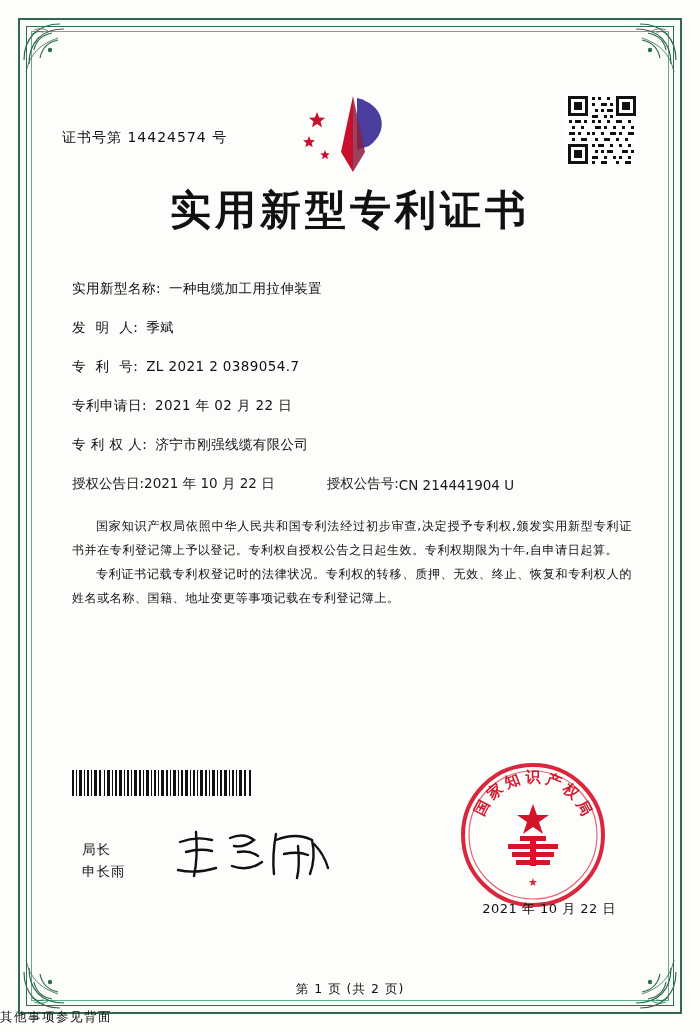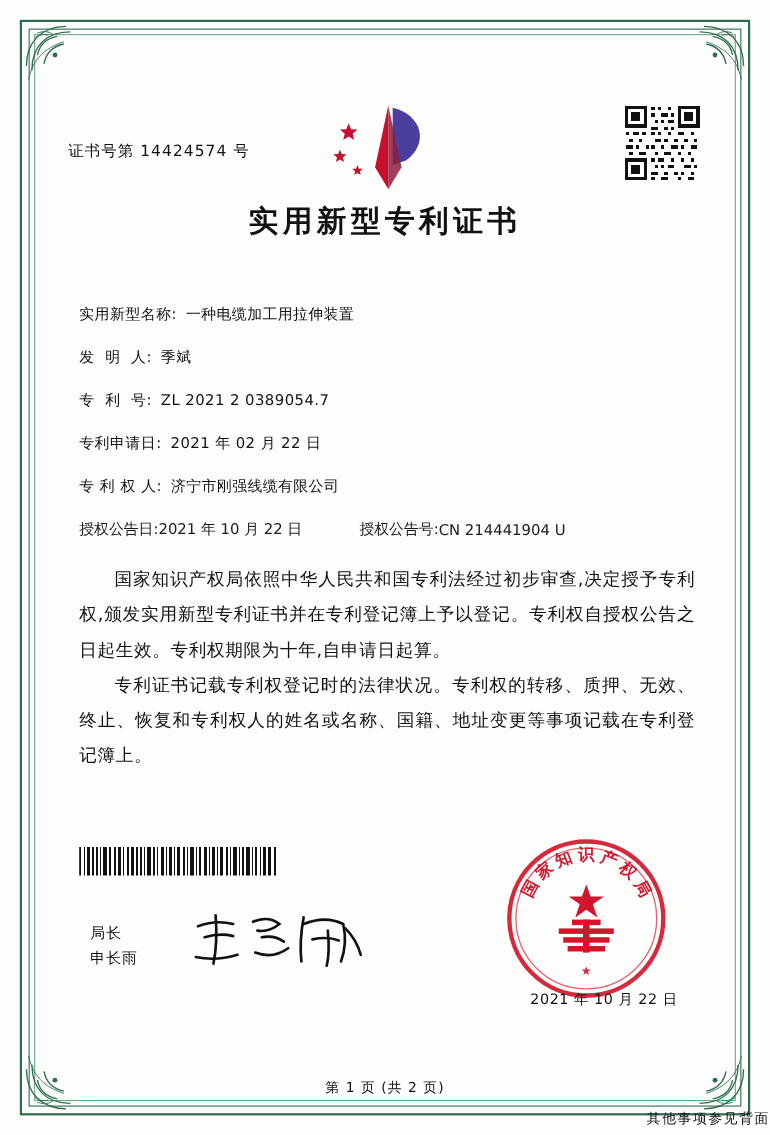--- a/index.html
+++ b/index.html
@@ -63,29 +63,29 @@
     width:110px;height:96px;
   }
   .qr{
     position:absolute;
     right:0;top:24px;
     width:72px;height:72px;
   }
   .qr svg{display:block;}
   .title{
     text-align:center;
-    font-size:27px;
+    font-size:41px;
     font-weight:bold;
     letter-spacing:4px;
     margin-top:36px;
     color:#111;
     font-family:"DejaVu Serif","Liberation Serif",serif;
   }
   .fields{
-    margin-top:58px;
+    margin-top:42px;
     padding-left:10px;
   }
   .field{
     display:flex;
     align-items:baseline;
     font-size:13.5px;
     margin-bottom:21px;
     color:#111;
   }
   .field .lbl{
@@ -102,21 +102,21 @@
     font-size:13.5px;
     margin-bottom:21px;
   }
   .field-row .col2{
     margin-left:52px;
   }
   .para{
     margin-top:18px;
     padding-left:10px;
     padding-right:6px;
-    font-size:16px;
+    font-size:12px;
     line-height:2.0;
     text-align:justify;
     letter-spacing:0.6px;
     color:#111;
   }
   .para p{margin:0;}
   .para .indent{text-indent:2em;}
 
   
   .barcode{
@@ -155,21 +155,21 @@
     position:absolute;
     left:0;right:0;top:911px;
     text-align:center;
     font-size:12.5px;
     color:#111;
     letter-spacing:1px;
   }
   .bottom-note{
     position:absolute;
     left:0;right:0;bottom:6px;
-    text-align:right;
+    text-align:left;
     font-size:12.5px;
     color:#111;
     letter-spacing:1.5px;
   }
 </style>
 </head>
 <body>
 
 <div class="page">
 

